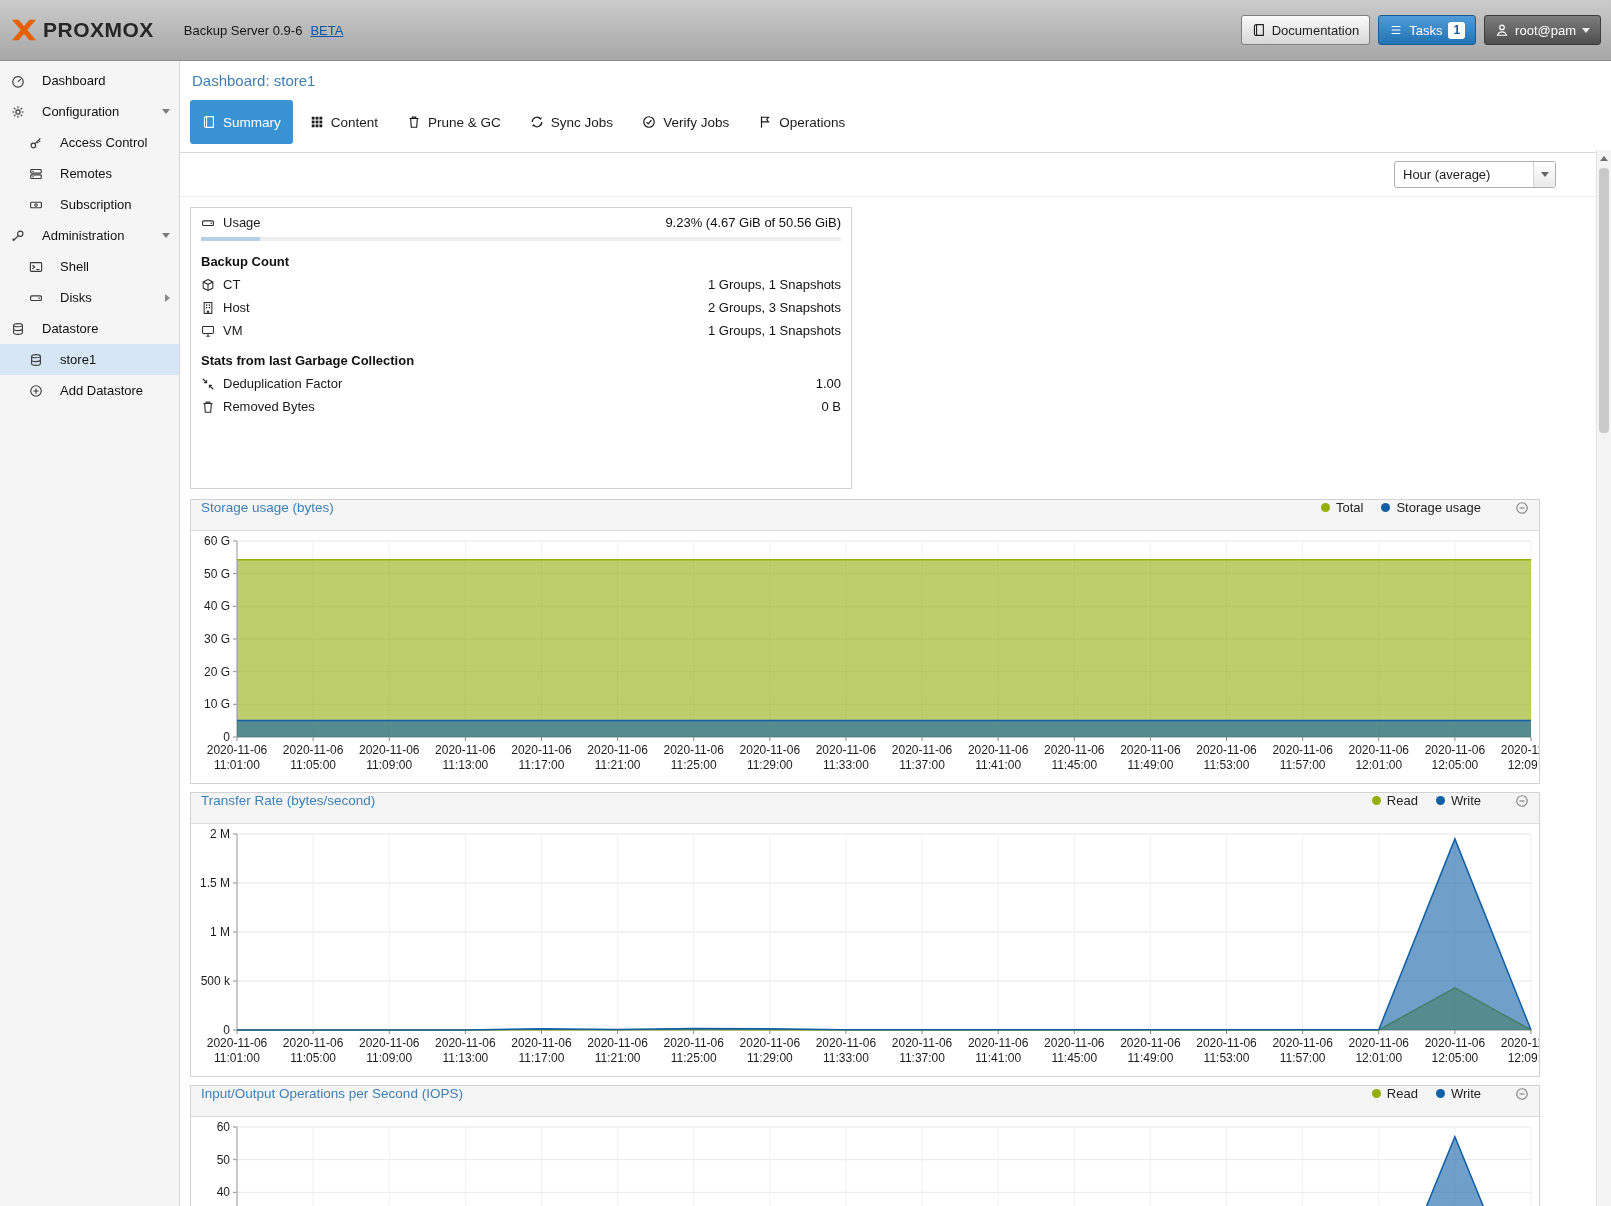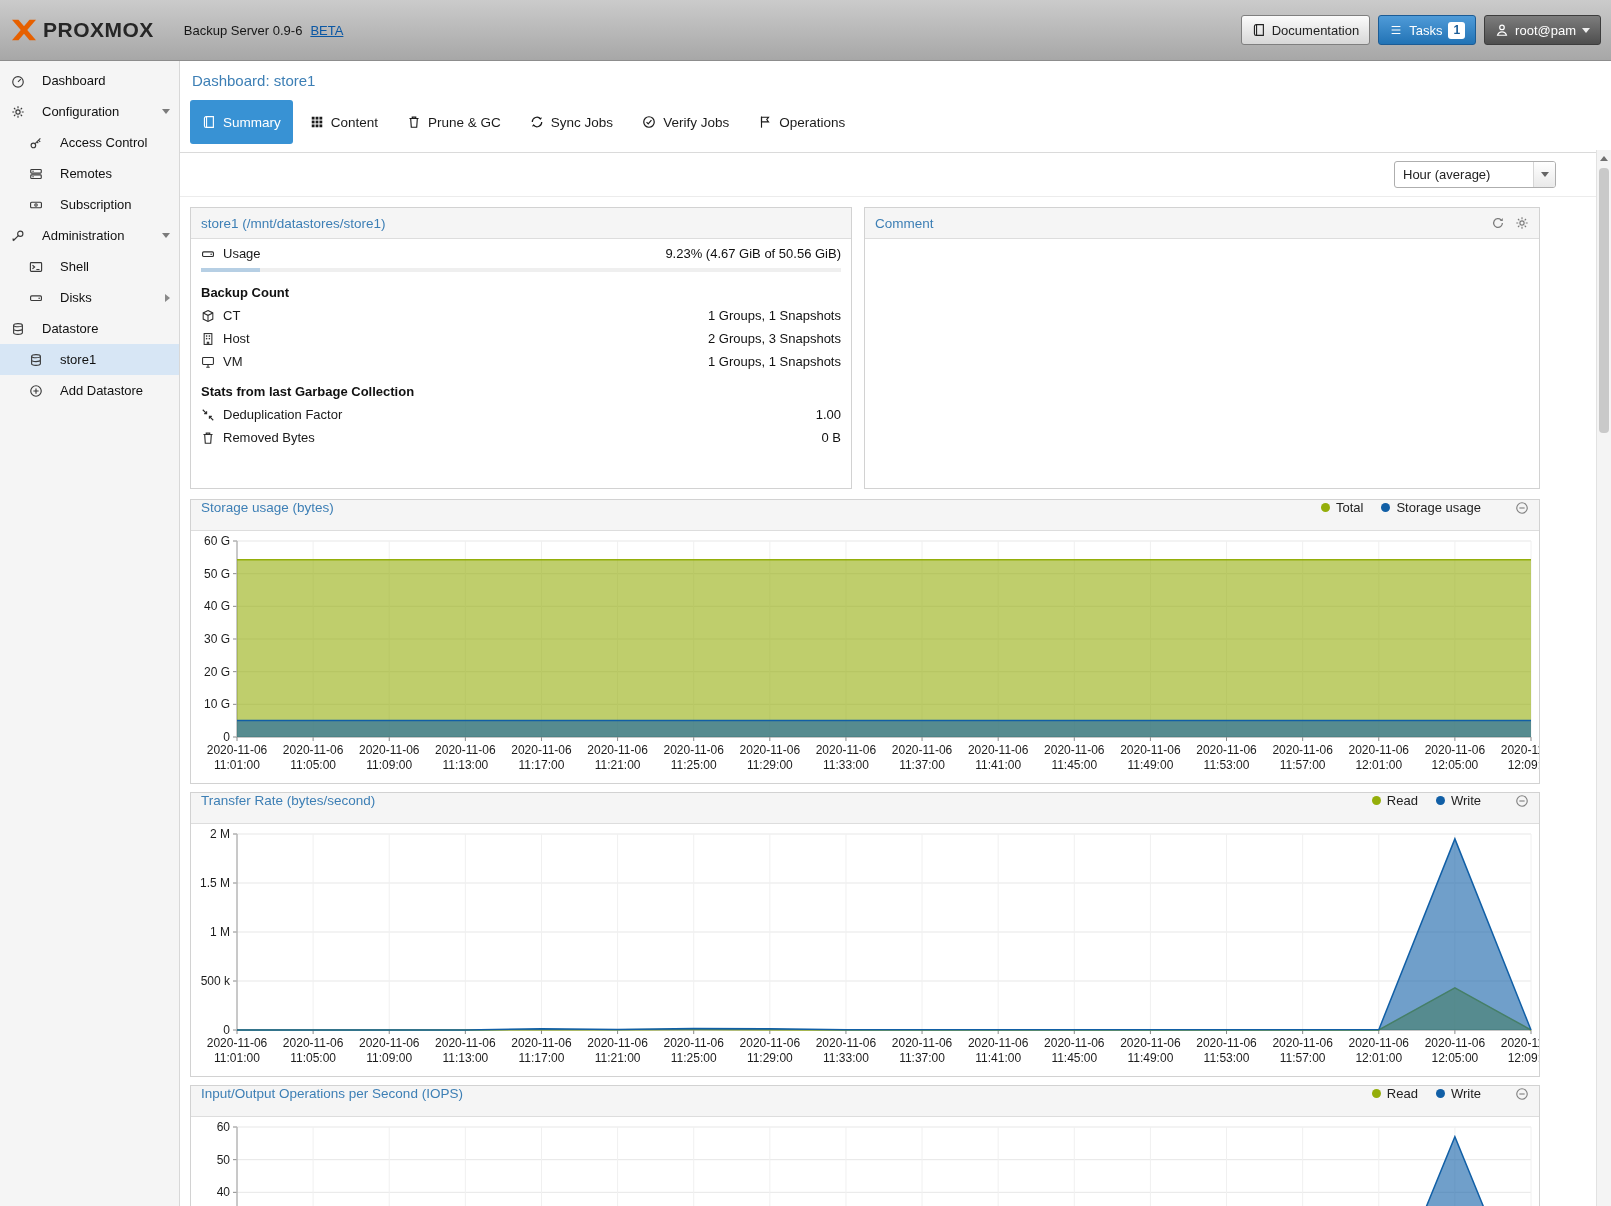--- a/index.html
+++ b/index.html
@@ -314,23 +314,20 @@
               <span class="tri-d"></span>
             </span>
         </div>
       </div>
 
       <div class="scrollarea">
 
         <div class="panels-row">
 
           <div class="panel summary">
-            <div class="panel-hd">
-              <span class="panel-title">store1 (/mnt/datastores/store1)</span>
-            </div>
             <div class="panel-bd">
               <div class="kv">
                 <span class="icw">
                   <svg class="ic" viewBox="0 0 16 16" fill="none" stroke="currentColor" stroke-width="1.3">
                       <rect x="1.8" y="5.6" width="12.4" height="5.2" rx="1.2"></rect>
                       <circle cx="11.6" cy="8.2" r=".9" fill="currentColor" stroke="none"></circle>
                     </svg>
                 </span>
                 <span>Usage</span>
                 <span class="val">9.23% (4.67 GiB of 50.56 GiB)</span>
@@ -395,36 +392,20 @@
                   <svg class="ic" viewBox="0 0 16 16" fill="none" stroke="currentColor" stroke-width="1.3">
                       <path d="M2.8 4h10.4M6 4V2.4h4V4M4.2 4l.7 10h6.2l.7-10"></path>
                     </svg>
                 </span>
                 <span>Removed Bytes</span>
                 <span class="val">0 B</span>
               </div>
             </div>
           </div>
 
-          <div class="panel comment">
-            <div class="panel-hd">
-              <span class="panel-title">Comment</span>
-              <span class="hd-tools">
-                <svg class="ic" viewBox="0 0 16 16" fill="none" stroke="currentColor" stroke-width="1.4">
-                    <path d="M13 8A5 5 0 1 1 11.5 4.5"></path>
-                    <path d="M13.4 2.2v3.4H10z" fill="currentColor" stroke="none"></path>
-                  </svg>
-                <svg class="ic" viewBox="0 0 16 16" fill="none" stroke="currentColor" stroke-width="1.3">
-                    <circle cx="8" cy="8" r="2.4"></circle>
-                    <path d="M8 1.5v2.2M8 12.3v2.2M1.5 8h2.2M12.3 8h2.2M3.4 3.4l1.6 1.6M11 11l1.6 1.6M12.6 3.4L11 5M3.4 12.6L5 11"></path>
-                  </svg>
-              </span>
-            </div>
-            <div class="panel-bd"></div>
-          </div>
         </div>
 
         <div class="chart-panel">
           <div class="chart-hd">
             <span class="panel-title chart-title">Storage usage (bytes)</span>
             <span class="legend">
               <span class="legend-item">
                 <span class="dot" style="background: rgb(148, 174, 10);"></span>
                 <span>Total</span>
               </span>

